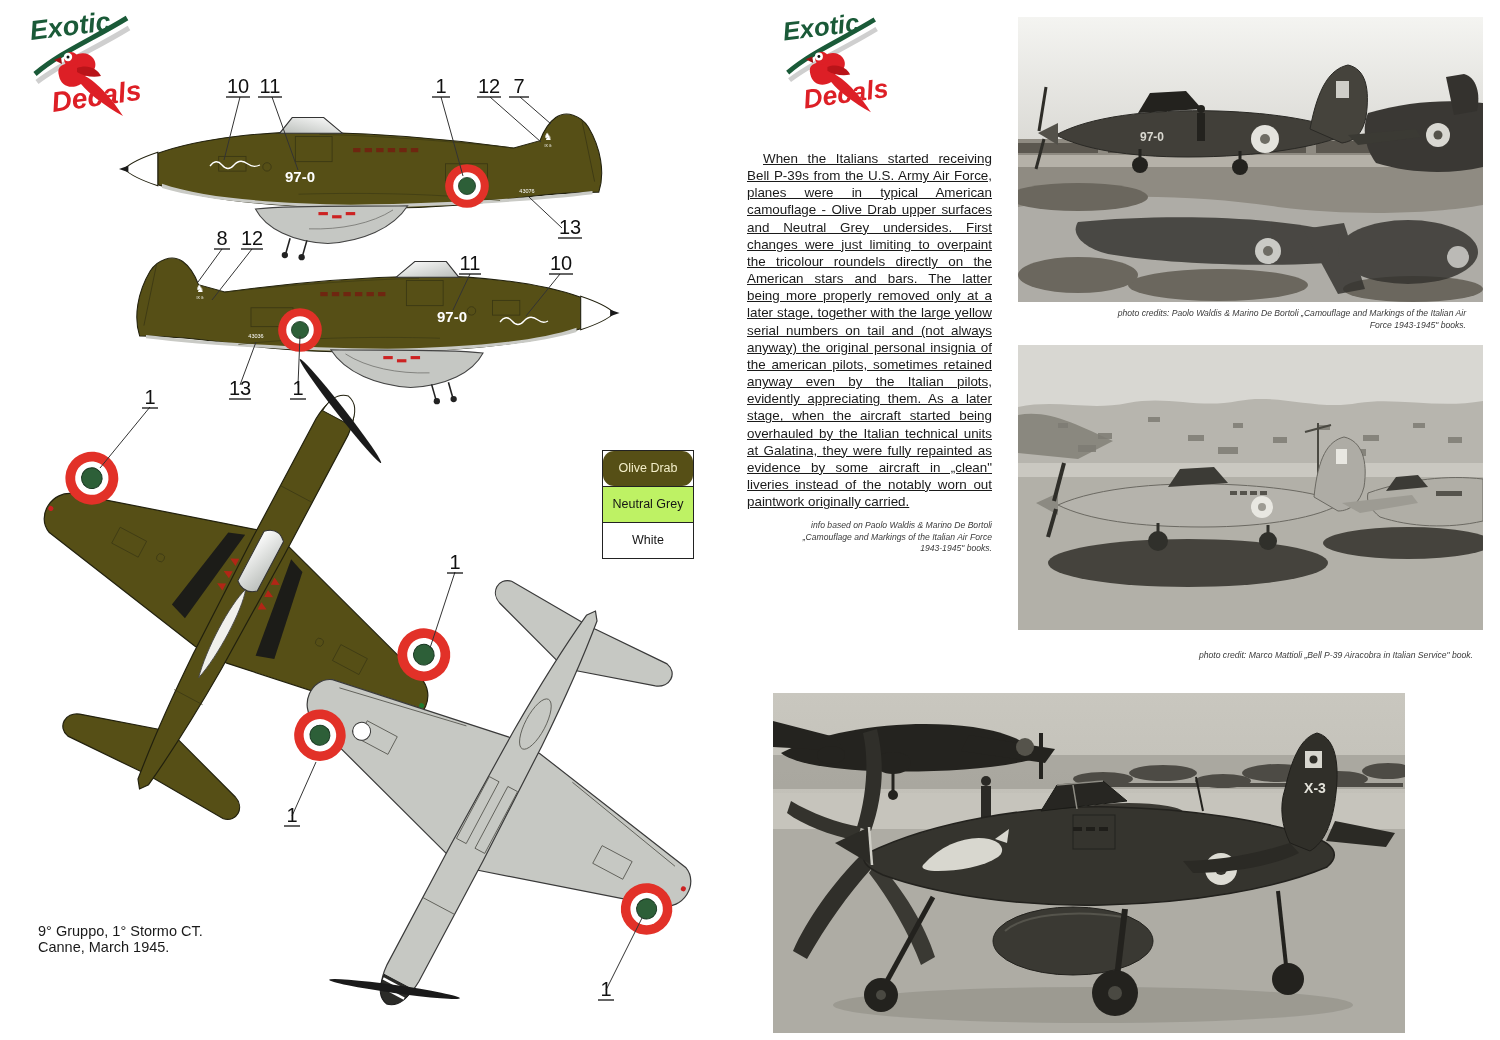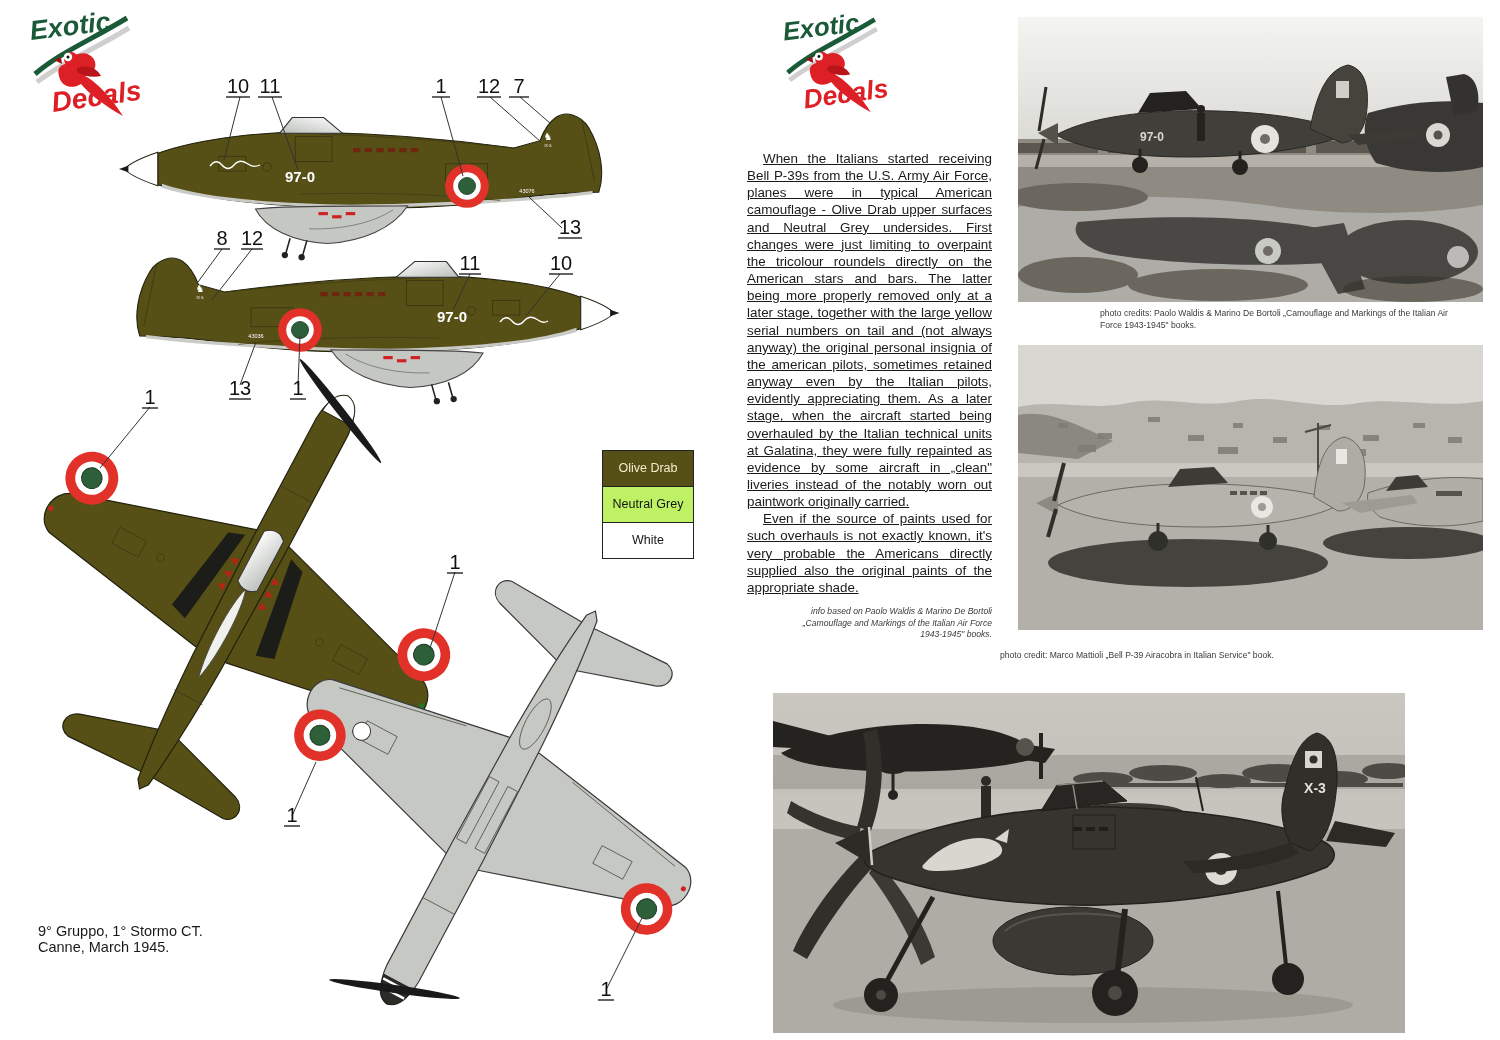--- a/index.html
+++ b/index.html
@@ -3,35 +3,35 @@
 <meta charset="utf-8">
 <style>
   html,body{margin:0;padding:0;background:#888;}
   .page{position:relative;width:1500px;height:1040px;background:#ffffff;overflow:hidden;
         font-family:"Liberation Sans",sans-serif;color:#1a1a1a;}
   .abs{position:absolute;}
   svg text{font-family:"Liberation Sans",sans-serif;}
   
   .legend{left:602px;top:450px;width:90px;border:1px solid #222;}
   .legend .cell{height:35px;line-height:35px;text-align:center;font-size:12.5px;border-top:1px solid #222;}
-  .legend .cell:first-child{border-top:none;}
+  .legend .cell:first-child{border-top:none;border-radius:11px;}
   .cell.olive{background:#564f16;color:#f3eec9;}
   .cell.grey{background:#bef264;color:#151515;}
   .cell.white{background:#ffffff;color:#151515;}
   
   .titleblock{left:38px;top:920px;width:560px;}
   .titleblock .t1{font-size:23px;letter-spacing:0.2px;}
   .titleblock .t2{font-size:14.5px;margin-top:3px;}
   .titleblock .t3{font-size:14.5px;}
   
   .article{left:747px;top:150px;width:245px;font-size:13.4px;line-height:1.28;text-align:justify;}
   .article p{margin:0;text-indent:16px;text-decoration:underline;}
   .article .footnote{margin-top:10px;font-size:8.6px;font-style:italic;text-align:right;color:#3a3a3a;line-height:1.35;text-indent:0;}
   
-  .caption{font-size:8.6px;color:#3a3a3a;text-align:left;line-height:1.35;}
+  .caption{font-size:8.6px;font-style:italic;color:#3a3a3a;text-align:right;line-height:1.35;}
 </style>
 </head>
 <body>
 
 <div class="page">
 
   <svg class="abs" style="left:0;top:0" width="745" height="1040" viewBox="0 0 745 1040">
     <defs>
       <linearGradient id="cglass" x1="0" y1="0" x2="1" y2="1">
         <stop offset="0" stop-color="#ffffff"></stop>
@@ -277,21 +277,20 @@
     <div class="cell white">White</div>
   </div>
 
   <div class="abs titleblock">
     <div class="t2">9° Gruppo, 1° Stormo CT.</div>
     <div class="t3">Canne, March 1945.</div>
   </div>
 
   <div class="abs article">
     <p>When the Italians started receiving Bell P-39s from the U.S. Army Air Force, planes were in typical American camouflage - Olive Drab upper surfaces and Neutral Grey undersides. First changes were just limiting to overpaint the tricolour roundels directly on the American stars and bars. The latter being more properly removed only at a later stage, together with the large yellow serial numbers on tail and (not always anyway) the original personal insignia of the american pilots, sometimes retained anyway even by the Italian pilots, evidently appreciating them. As a later stage, when the aircraft started being overhauled by the Italian technical units at Galatina, they were fully repainted as evidence by some aircraft in „clean" liveries instead of the notably worn out paintwork originally carried.</p>
-    <p>Even if the source of paints used for such overhauls is not exactly known, it's very probable the Americans directly supplied also the original paints of the appropriate shade.</p>
     <div class="footnote" style="width:200px;margin-left:45px">info based on Paolo Waldis &amp; Marino De Bortoli „Camouflage and Markings of the Italian Air Force 1943-1945" books.</div>
   </div>
 
   <svg class="abs" style="left:1018px;top:17px" width="465" height="285" viewBox="0 0 465 285">
     <defs>
       <linearGradient id="p1sky" x1="0" y1="0" x2="0" y2="1">
         <stop offset="0" stop-color="#f4f4f1"></stop>
           <stop offset="1" stop-color="#d6d5d0"></stop>
       </linearGradient>
     </defs>

